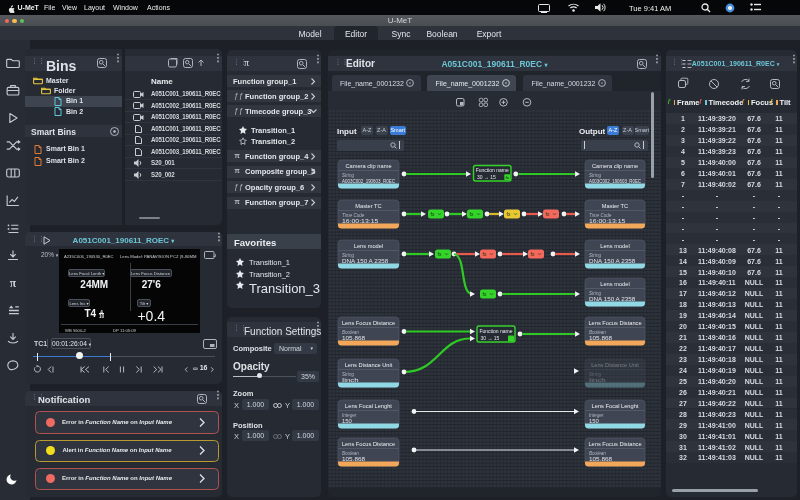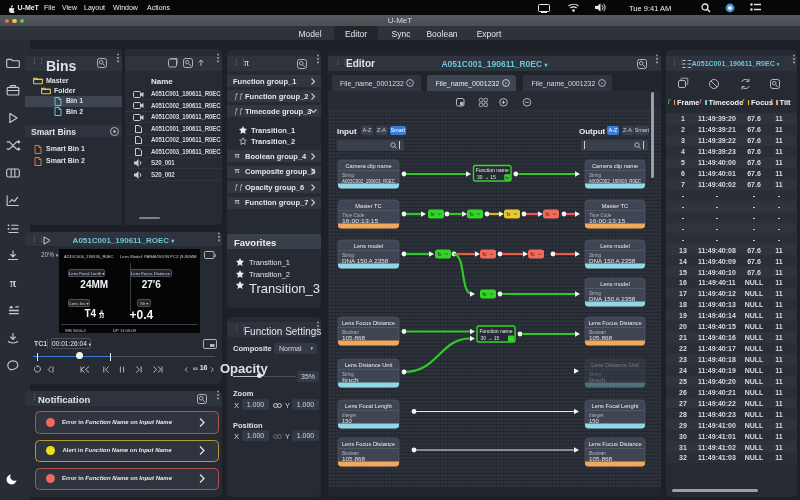--- a/index.html
+++ b/index.html
@@ -260,21 +260,21 @@
 <div class="a" style="left:64px;top:254px;color:#c8ccd2;font-size:4.2px;white-space:nowrap">A235C006_190530_R0EC</div>
 <div class="a" style="left:120px;top:254px;width:70px;text-align:right;color:#c8ccd2;font-size:4.2px;white-space:nowrap">Lens Model: PANAVISION PCZ (9-90MM</div>
 <div class="a" style="left:129.5px;top:263px;width:0.7px;height:48px;background:#3a3f46"></div>
 <div class="a" style="left:68px;top:268.5px;width:37px;height:8px;background:#22262c;border:0.5px solid #4a505a;border-radius:2px;color:#cfd3d9;font-size:4.2px;text-align:center;line-height:7.5px;white-space:nowrap;overflow:hidden">Lens Focal Lenth ▾</div>
 <div class="a" style="left:130px;top:268.5px;width:42px;height:8px;background:#22262c;border:0.5px solid #4a505a;border-radius:2px;color:#cfd3d9;font-size:4.2px;text-align:center;line-height:7.5px;white-space:nowrap;overflow:hidden">Lens Focus Distance ▾</div>
 <div class="a" style="left:59px;top:278.5px;width:70.5px;text-align:center;color:#f2f4f6;font-size:10px;font-weight:bold">24MM</div>
 <div class="a" style="left:129.5px;top:278.5px;width:43.5px;text-align:center;color:#f2f4f6;font-size:10px;font-weight:bold">27'6</div>
 <div class="a" style="left:68px;top:299px;width:22px;height:8px;background:#22262c;border:0.5px solid #4a505a;border-radius:2px;color:#cfd3d9;font-size:4.2px;text-align:center;line-height:7.5px;white-space:nowrap;overflow:hidden">Lens Iris ▾</div>
 <div class="a" style="left:137px;top:299px;width:14px;height:8px;background:#22262c;border:0.5px solid #4a505a;border-radius:2px;color:#cfd3d9;font-size:4.2px;text-align:center;line-height:7.5px;white-space:nowrap;overflow:hidden">Tilt ▾</div>
 <div class="a" style="left:59px;top:307.5px;width:70.5px;text-align:center;color:#f2f4f6;font-size:10px;font-weight:bold">T4 <span style="display:inline-block;vertical-align:-1.5px;font-size:4.6px;line-height:4.4px;font-weight:bold">4<br><span style="border-top:0.6px solid #f2f4f6">10</span></span></div>
-<div class="a" style="left:129.5px;top:307.5px;width:43.5px;text-align:left;color:#f2f4f6;font-size:12px;font-weight:bold">+0.4</div>
+<div class="a" style="left:129.5px;top:307.5px;width:43.5px;text-align:center;color:#f2f4f6;font-size:14px;font-weight:normal">+0.4</div>
 <div class="a" style="left:61px;top:324px;width:137px;height:0.7px;background:#3a3f46"></div>
 <div class="a" style="left:65px;top:327.5px;color:#c8ccd2;font-size:4.2px;white-space:nowrap">WB 5600-2</div>
 <div class="a" style="left:113px;top:327.5px;color:#c8ccd2;font-size:4.2px;white-space:nowrap">DP 11:05:09</div>
 
 <div class="a" style="left:34px;top:339.5px;color:#cfd3d9;font-size:7px;font-weight:bold">TC1</div>
 <div class="a" style="left:47px;top:339px;width:1px;height:8.5px;background:#4a505a"></div>
 <div class="a" style="left:51px;top:338px;width:40px;height:10.5px;border:0.7px solid #4a505a;border-radius:2px;color:#e3e6ea;font-size:6.6px;text-align:center;line-height:9.5px;white-space:nowrap">00:01:26:04 <span style="font-size:4.5px">▾</span></div>
 <svg class="a" style="left:203px;top:339px" width="14" height="10" viewBox="0 0 14 10" fill="none" stroke="#aeb4bd">
     <rect x="0.5" y="0.5" width="13" height="9" rx="1.5"></rect>
     <rect x="7" y="5" width="4.5" height="3" fill="#aeb4bd" stroke="none"></rect>
@@ -377,21 +377,21 @@
 <svg class="a" style="left:239px;top:126px" width="8" height="8" viewBox="0 0 8 8">
     <path fill="#e8eaee" d="M4 0l1.2 2.6L8 3l-2 2l.5 3L4 6.4L1.5 8L2 5L0 3l2.8-.4z"></path>
   </svg>
 <div class="a" style="left:251px;top:126px;color:#e3e6ea;font-size:7.5px;font-weight:bold">Transition_1</div>
 <svg class="a" style="left:239px;top:136.5px" width="8" height="8" viewBox="0 0 8 8">
     <path fill="none" stroke="#c9cdd4" stroke-width="0.8" d="M4 0.8l1 2.2L7.3 3.2l-1.7 1.7l.4 2.5L4 6.2L1.9 7.4L2.3 4.9L0.7 3.2L3 3z"></path>
   </svg>
 <div class="a" style="left:251px;top:136.5px;color:#e3e6ea;font-size:7.5px;font-weight:bold">Transition_2</div>
 <div class="a" style="left:227px;top:150px;width:94px;height:12px;background:#31363f"></div>
 <div class="a" style="left:234.5px;top:151.5px;color:#b9bfc8;font-size:6.8px;font-weight:bold">π</div>
-<div class="a" style="left:245px;top:151.5px;color:#e3e6ea;font-size:7.5px;font-weight:bold">Boolean group_4</div>
+<div class="a" style="left:245px;top:151.5px;color:#e3e6ea;font-size:7.5px;font-weight:bold">Function group_4</div>
 <svg class="a" style="left:311px;top:152.5px" width="4" height="7" viewBox="0 0 4 7" fill="none" stroke="#c9cdd4" stroke-width="1.1">
     <path d="M0.5 0.5L3.5 3.5L0.5 6.5"></path>
   </svg>
 <div class="a" style="left:227px;top:165.5px;width:94px;height:12px;background:#31363f"></div>
 <div class="a" style="left:234.5px;top:167px;color:#b9bfc8;font-size:6.8px;font-weight:bold">π</div>
 <div class="a" style="left:245px;top:167px;color:#e3e6ea;font-size:7.5px;font-weight:bold">Composite group_5</div>
 <svg class="a" style="left:311px;top:168px" width="4" height="7" viewBox="0 0 4 7" fill="none" stroke="#c9cdd4" stroke-width="1.1">
     <path d="M0.5 0.5L3.5 3.5L0.5 6.5"></path>
   </svg>
 <div class="a" style="left:227px;top:181px;width:94px;height:12px;background:#31363f"></div>
@@ -420,21 +420,21 @@
     <path fill="#e8eaee" d="M4 0l1.2 2.6L8 3l-2 2l.5 3L4 6.4L1.5 8L2 5L0 3l2.8-.4z"></path>
   </svg>
 <div class="a" style="left:249px;top:281px;color:#e3e6ea;font-size:13px">Transition_3</div>
 <div class="panel" style="left:227px;top:317px;width:94px;height:180px"></div>
 <div class="phead" style="left:227px;top:322px;width:94px;height:15px;border-radius:0"></div>
 <div class="grip" style="left:233px;top:325px">⋮⋮</div>
 <div class="a" style="left:244px;top:325.5px;color:#dfe3e8;font-size:10px;font-weight:normal">Function Settings</div>
 <div class="dots3" style="left:313px;top:323.5px">⋮</div>
 <div class="a" style="left:233px;top:344px;color:#dde1e6;font-size:7.5px;font-weight:bold">Composite</div>
 <div class="a" style="left:274px;top:342.5px;width:43px;height:11px;background:#343a45;border-radius:2px;color:#d3d7dd;font-size:7px;line-height:11px"><span style="margin-left:5px">Normal</span><span style="position:absolute;right:4px;font-size:5px">▾</span></div>
-<div class="a" style="left:220px;top:361px;color:#dde1e6;font-size:13px;font-weight:bold">Opacity</div>
+<div class="a" style="left:233px;top:361px;color:#dde1e6;font-size:10px;font-weight:bold">Opacity</div>
 <div class="a" style="left:233px;top:375.5px;width:63px;height:1.4px;background:#4a515c"></div>
 <div class="a" style="left:233px;top:375.5px;width:26px;height:1.4px;background:#b9bfc8"></div>
 <div class="a" style="left:257px;top:373px;width:5px;height:5px;border-radius:50%;background:#e3e6ea"></div>
 <div class="a" style="left:297px;top:370.5px;width:22px;height:11px;background:#343a45;border-radius:2px;color:#d3d7dd;font-size:7px;line-height:11px;text-align:center">35%</div>
 <div class="a" style="left:233px;top:389px;color:#dde1e6;font-size:7.5px;font-weight:bold">Zoom</div>
 <div class="a" style="left:234px;top:401px;color:#c9cdd4;font-size:7.5px">X</div>
 <div class="a" style="left:242px;top:399px;width:27px;height:11px;background:#343a45;border-radius:2px;color:#d3d7dd;font-size:7px;line-height:11px;text-align:center">1.000</div>
 <svg class="a" style="left:273px;top:401.5px" width="9" height="7" viewBox="0 0 9 7" fill="none" stroke="#c9cdd4" stroke-width="1">
     <circle cx="2.6" cy="3.5" r="2"></circle>
     <circle cx="6.4" cy="3.5" r="2"></circle>

